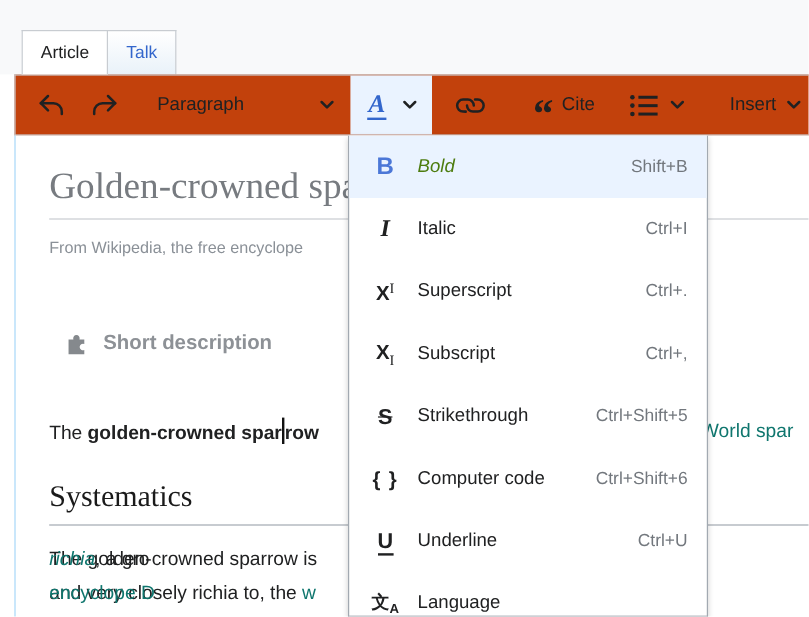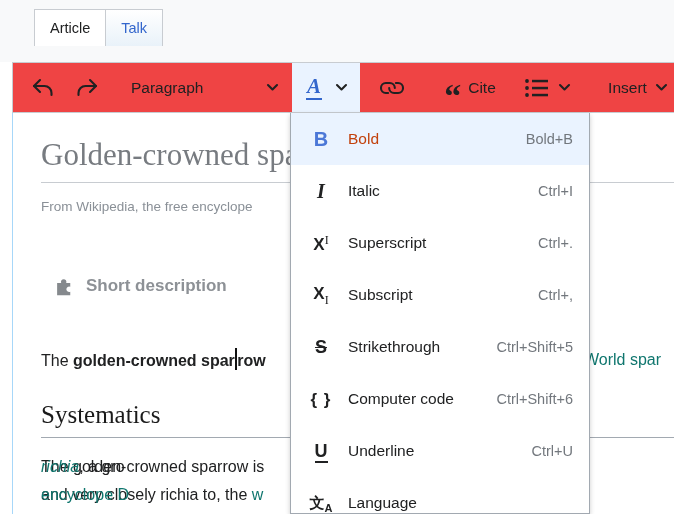--- a/index.html
+++ b/index.html
@@ -3,31 +3,31 @@
 <meta charset="utf-8">
 <style>
   * { margin:0; padding:0; box-sizing:border-box; }
   html,body { background:#fff; }
   #screen {
     position:relative; width:674px; height:514px; overflow:hidden;
     background:#fff; font-family:"Liberation Sans", sans-serif; color:#202122;
   }
   
   .header { position:absolute; left:0; top:0; width:674px; height:62px; background:#f8f9fa; }
-  .tabs { position:absolute; left:18px; bottom:16px; display:flex; align-items:flex-end;margin-left:16px; }
+  .tabs { position:absolute; left:18px; bottom:0; display:flex; align-items:flex-end; }
   .tab {
     height:37px; padding:0 15px; display:flex; align-items:center;
     font-size:14.5px; border:1px solid #c8ccd1; border-bottom:none; cursor:pointer;
   }
   .tab.active { background:#fff; color:#202122; position:relative; z-index:2; }
   .tab.inactive { background:linear-gradient(180deg,#ffffff 0%,#e9f2f9 100%); color:#36c; border-left:none; }
   
   .toolbar {
     position:absolute; left:12px; top:62px; right:0; height:51px;
-    background:#ef4444; border-top:1px solid #c8ccd1; border-bottom:1px solid #c8ccd1; border-left:1px solid #c8ccd1;
+    background:#c2410c; border-top:1px solid #c8ccd1; border-bottom:1px solid #c8ccd1; border-left:1px solid #c8ccd1;
   }
   .tbtn { position:absolute; top:0; height:100%; display:flex; align-items:center; justify-content:center; cursor:pointer; }
   .tb-undo { left:14px; width:32px; }
   .tb-redo { left:58px; width:32px; }
   .tb-redo svg { transform:scaleX(-1); }
   .tb-redo path { stroke:#a2a9b1; }
   .tb-paragraph { left:104px; width:172px; justify-content:space-between; padding:0 10px 0 14px; font-size:15.5px; }
   .tb-style { left:279px; width:68px; background:#eaf3ff; justify-content:space-between; padding:0 12px 0 14px; }
   .style-a { font-family:"Liberation Serif", serif; font-style:italic; font-weight:bold; font-size:21px; color:#36c; border-bottom:2px solid #36c; line-height:1; padding:0 1px 1px 1px; }
   .tb-link { left:358px; width:42px; }
@@ -61,21 +61,21 @@
   .b2 { left:28px; top:370px; }
   .b3 { left:28px; top:398px; }
   
   .dropdown {
     position:absolute; left:290px; top:113px; width:300px; height:401px;
     background:#fff; border:1px solid #a2a9b1; border-top:none;
     box-shadow:0 2px 5px rgba(0,0,0,0.2); overflow:hidden; z-index:5;
   }
   .menu-item { height:52px; display:flex; align-items:center; padding:0 16px; cursor:pointer; }
   .menu-item.active { background:#eaf3ff; }
-  .menu-item.active .mlabel { color:#c2410c; }
+  .menu-item.active .mlabel { color:#4d7c0f;font-style:italic; }
   .mi { width:28px; margin-right:13px; text-align:center; font-size:18px; color:#202122; flex:none; line-height:1; }
   .mlabel { flex:1; font-size:15.5px; color:#202122; }
   .mshortcut { font-size:14.5px; color:#72777d; }
   .ic-bold { font-weight:800; font-size:20px; color:#4b77d7; font-family:"Liberation Sans", sans-serif; }
   .ic-italic { font-family:"Liberation Serif", serif; font-style:italic; font-weight:600; font-size:20px; }
   .ic-x { font-weight:bold; font-size:17px; }
   .ic-supsub { font-family:"Liberation Serif", serif; font-size:12px; }
   .sup { vertical-align:6px; } .sub { vertical-align:-5px; }
   .ic-strike { font-size:18px; font-weight:600; text-decoration:line-through; }
   .ic-code { font-weight:bold; font-size:17px; letter-spacing:1px; }
@@ -192,21 +192,21 @@
 
     <div class="pline b3">
       
     </div>
   </div>
 
   <div class="dropdown">
     <div class="menu-item active">
       <span class="mi"><span class="ic-bold">B</span></span>
       <span class="mlabel">Bold</span>
-      <span class="mshortcut">Bold+B</span>
+      <span class="mshortcut">Shift+B</span>
     </div>
     <div class="menu-item">
       <span class="mi"><span class="ic-italic">I</span></span>
       <span class="mlabel">Italic</span>
       <span class="mshortcut">Ctrl+I</span>
     </div>
     <div class="menu-item">
       <span class="mi"><span class="ic-x">X</span><span class="ic-supsub sup">I</span></span>
       <span class="mlabel">Superscript</span>
       <span class="mshortcut">Ctrl+.</span>

